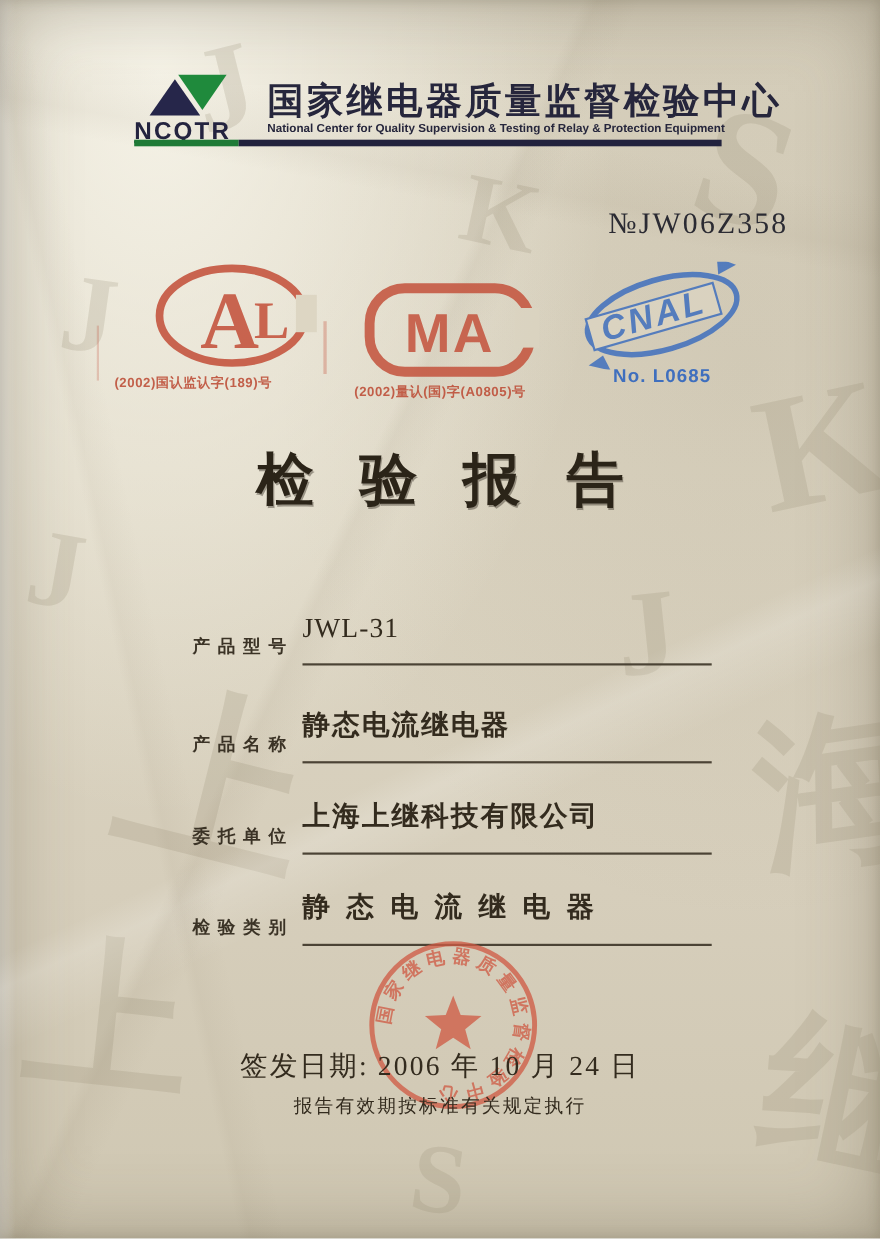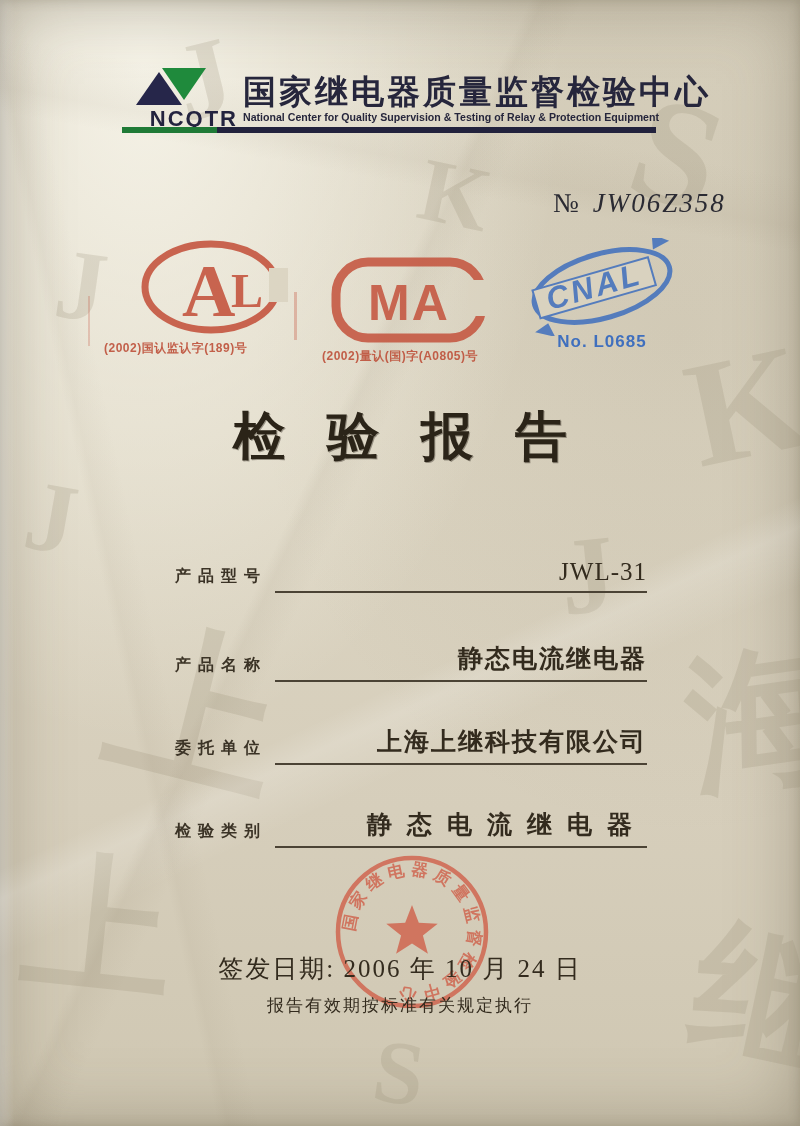--- a/index.html
+++ b/index.html
@@ -25,21 +25,21 @@
   .watermark span{
     position:absolute; font-family:"Liberation Serif","DejaVu Serif",serif;
     font-weight:bold; color:rgba(147,137,109,.20); line-height:1;
   }
   
   .logo{position:absolute; left:122px; top:64px; width:116px; height:62px;}
   .tri{position:absolute; width:0; height:0;}
   .tri.green{left:40px; top:4px; border-left:22px solid transparent; border-right:22px solid transparent; border-top:32px solid #1f8a3c; z-index:1;}
   .tri.navy{left:14px; top:8px; border-left:23px solid transparent; border-right:23px solid transparent; border-bottom:33px solid #26264a; z-index:2;}
   .logo-acronym{
-    position:absolute; left:0; top:42px; width:116px; text-align:right;
+    position:absolute; left:0; top:42px; width:116px; text-align:left;
     font-family:"Liberation Sans","DejaVu Sans",sans-serif;
     font-size:22px; font-weight:bold; letter-spacing:2px; color:#23233f;text-decoration:underline;
   }
   .org-cn{
     position:absolute; left:243px; top:70px; width:420px;
     font-family:"Liberation Sans","DejaVu Sans",sans-serif;
     font-size:33px; font-weight:bold; letter-spacing:3px; color:#26263c; white-space:nowrap;
   }
   .org-en{
     position:absolute; left:243px; top:111px; width:416px;
@@ -47,21 +47,21 @@
     font-size:10.6px; font-weight:bold; color:#26263c;
   }
   .rule{position:absolute; left:122px; top:127px; width:534px; height:6px; font-size:0;}
   .rule-green{display:inline-block; width:95px; height:6px; background:#1f7a36; vertical-align:top;}
   .rule-navy{display:inline-block; width:439px; height:6px; background:#22223d; vertical-align:top;}
   
   .report-no{
     position:absolute; left:553px; top:188px; font-size:27px; color:#2b2b33;
     letter-spacing:1px; white-space:nowrap;
   }
-  .report-no .val{margin-left:13px; letter-spacing:2px;font-style:italic;}
+  .report-no .val{margin-left:1px; letter-spacing:2px;}
   
   .stamp{position:absolute;}
   .stamp-caption{
     position:absolute; white-space:nowrap; font-size:12px; letter-spacing:.5px;
     color:rgba(190,80,58,.9); font-family:"Liberation Sans","DejaVu Sans",sans-serif; font-weight:bold;
   }
   .stamp.cal{left:138px; top:240px;}
   .stamp.cal .stamp-caption{left:-34px; top:100px;}
   .stamp.cma{left:330px; top:254px;}
   .stamp.cma .stamp-caption{left:-8px; top:94px;}
@@ -78,22 +78,22 @@
     letter-spacing:42px; text-indent:42px; white-space:nowrap;
     text-shadow:1px 1px 0 rgba(43,36,24,.4);
   }
   
   .field-row{position:absolute; left:175px; width:490px; white-space:nowrap;}
   .field-label{
     display:inline-block; font-size:16px; font-weight:600; letter-spacing:7px;
     color:#3b3326; vertical-align:bottom; padding-bottom:6px;
   }
   .field-line{
-    display:inline-block; width:372px; margin-left:8px; text-align:right;
-    border-bottom:2px solid #4b4335; padding-bottom:5px; vertical-align:bottom;
+    display:inline-block; width:372px; margin-left:8px; text-align:left;
+    border-bottom:2px solid #4b4335; padding-bottom:17px; vertical-align:bottom;
   }
   .field-value{font-size:25px; color:#332b1e; letter-spacing:1px;}
   .field-value.cn{font-family:Liberation Mono, monospace; font-weight:600; letter-spacing:2px;margin-top:32px;}
   .field-value.spaced{letter-spacing:15px; font-weight:600;}
   .row-1{top:558px;} .row-2{top:642px;} .row-3{top:725px;} .row-4{top:808px;}
   
   .seal{position:absolute; left:328px; top:848px; width:168px; height:168px; z-index:1; opacity:.85;}
   .footer-line{
     position:absolute; left:0; right:0; text-align:center; z-index:2;
     color:#332b1e; white-space:nowrap;margin-top:40px;

